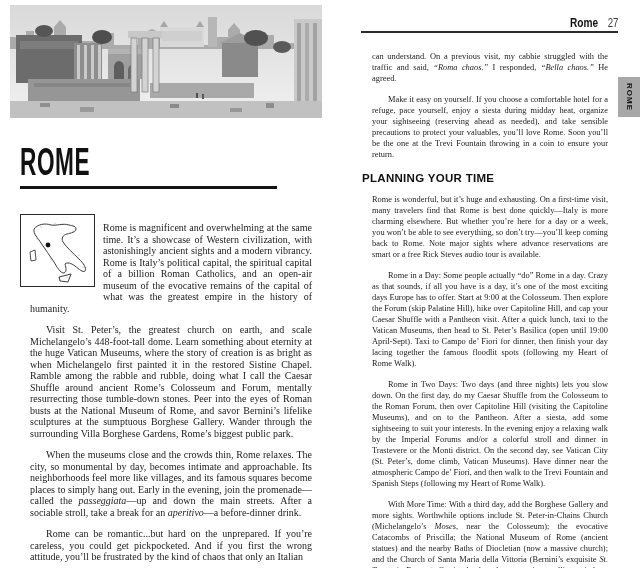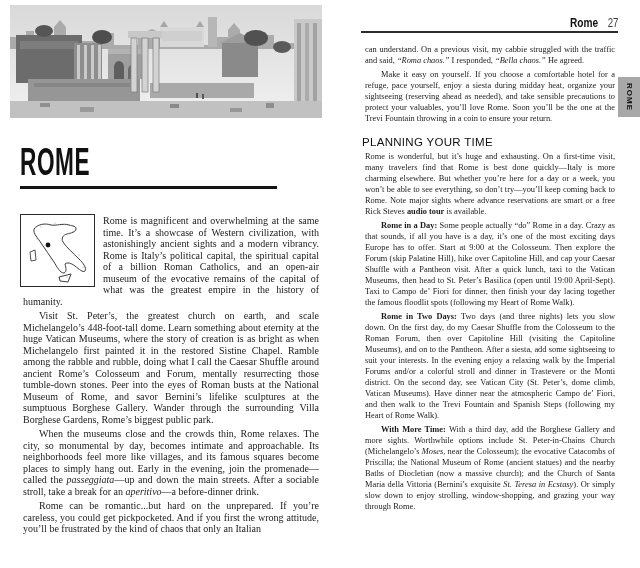--- a/index.html
+++ b/index.html
@@ -12,21 +12,21 @@
   .chapter-title{
     position:absolute;left:20px;top:142px;margin:0;
     font-family:"Liberation Sans", sans-serif;font-weight:bold;font-size:39px;line-height:40px;
     color:#111;transform:scaleX(0.58);transform-origin:0 0;letter-spacing:1px;white-space:nowrap;
   }
   .title-rule{position:absolute;left:20px;top:186px;width:257px;height:2.5px;background:#141414;}
   .body-left{
     position:absolute;left:20px;top:212px;width:302px;
     font-size:10px;line-height:11.5px;text-align:justify;
   }
-  .body-left p, .body-right p, .section-body p{margin:3px;}
+  .body-left p, .body-right p, .section-body p{margin:10px;}
   p.indent{text-indent:16px;}
   .map-box{
     float:left;width:73px;height:71px;border:1px solid #2a2a2a;background:#fdfdfd;
     margin:2px 8px 7px 0;
   }
   .map-box svg{display:block;width:100%;height:100%;}
   
   .right-page{position:absolute;left:362px;top:0;width:256px;height:568px;}
   .running-head{
     position:absolute;top:15px;right:0;display:flex;align-items:baseline;gap:7px;
@@ -34,33 +34,33 @@
   }
   .running-head .head-title{font-weight:bold;font-size:13px;color:#111;transform:scaleX(0.78);transform-origin:100% 100%;display:inline-block;}
   .running-head .head-page{font-size:12px;color:#3a3a3a;transform:scaleX(0.8);transform-origin:100% 100%;display:inline-block;}
   .head-rule{position:absolute;left:-1px;top:31px;width:257px;height:1.5px;background:#2b2b2b;}
   .body-right{
     position:absolute;left:0;top:41px;width:256px;
     font-size:8.4px;line-height:11px;text-align:justify;
   }
   .section-heading{
     margin:13px 0 3px 0;
-    font-family:"Liberation Sans", sans-serif;font-weight:normal;font-size:11.5px;
+    font-family:"Liberation Sans", sans-serif;font-weight:bold;font-size:11.5px;
     letter-spacing:.3px;color:#101010;
   }
   
   .thumb-tab{
     position:absolute;left:618px;top:77px;width:22px;height:40px;background:#a8a8a8;
     display:flex;align-items:center;justify-content:center;
   }
   .thumb-tab span{
     writing-mode:vertical-rl;font-family:"Liberation Sans", sans-serif;
     font-weight:bold;font-size:8px;letter-spacing:1px;color:#161616;
   }
-  i{font-style:italic;} b{font-weight:bold;}
+  i{font-style:italic;} b{font-weight:normal;}
 </style>
 </head>
 <body>
 
 <div class="photo">
   <svg viewBox="0 0 312 113" width="312" height="113" preserveAspectRatio="none">
     <defs>
       <linearGradient id="sky" x1="0" y1="0" x2="0" y2="1">
         <stop offset="0" stop-color="#d9d9d9"></stop>
           <stop offset="1" stop-color="#f1f1f1"></stop>

